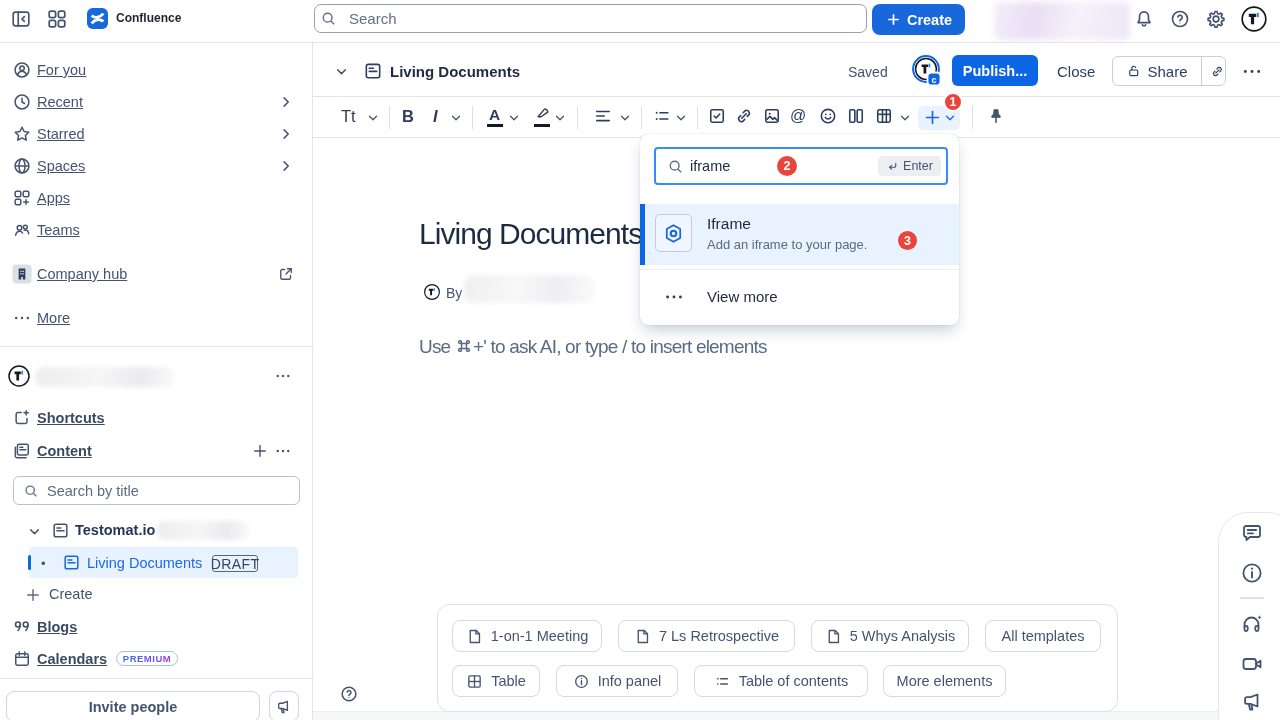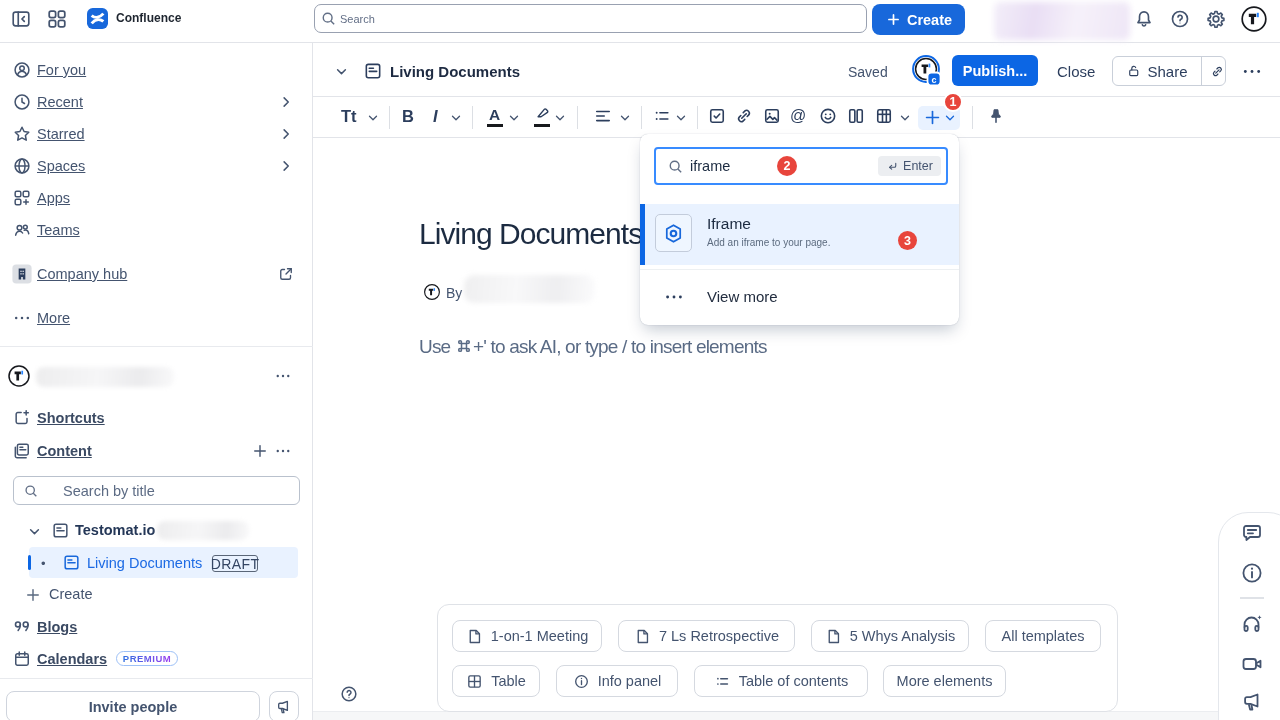--- a/index.html
+++ b/index.html
@@ -7,21 +7,21 @@
     font-family:"Liberation Sans", sans-serif; }
   .abs { position:absolute; }
   svg { display:block; }
 
   
   #topbar { left:0; top:0; width:1280px; height:43px; background:#fff;
     border-bottom:1px solid #e2e4e9; z-index:30; }
   #conflabel { left:116px; top:11px; font-size:12px; font-weight:700; color:#1e252f; }
   #gsearch { left:314px; top:4px; width:553px; height:29px; border:1px solid #99a1b1;
     border-radius:7px; display:flex; align-items:center; padding-left:5px; background:#fff; }
-  #gsearch span { color:#636f87; font-size:11px; margin-left:3px; }
+  #gsearch span { color:#636f87; font-size:15px; margin-left:12px; }
   #createbtn { left:872px; top:4px; width:93px; height:31px; background:#1868db;
     border-radius:8px; display:flex; align-items:center; justify-content:center; gap:5px;
     color:#fff; font-size:14.5px; font-weight:700; }
   #blurtop { left:994px; top:2px; width:136px; height:38px; border-radius:6px;
     background:linear-gradient(100deg,#f3eef9 0%,#e9def4 30%,#f6f1fa 60%,#eee6f6 100%);
     filter:blur(3px); }
 
   
   #sidebar { left:0; top:43px; width:313px; height:677px; background:#fff;
     border-right:1px solid #e2e4e9; z-index:5; }
@@ -276,21 +276,21 @@
         <circle cx="12" cy="12" r="1.6"></circle>
         <circle cx="19" cy="12" r="1.6"></circle>
     </svg>
   </div>
 
   <div class="abs" style="left:13px;top:433px;width:287px;height:29px;border:1px solid #b9c1cd;border-radius:6px;display:flex;align-items:center;padding-left:9px;background:#fff">
     <svg width="16" height="16" viewBox="0 0 24 24" fill="none" stroke="#626f86" stroke-width="2">
       <circle cx="10.8" cy="10.8" r="6.2"></circle>
         <line x1="15.4" y1="15.4" x2="20" y2="20"></line>
     </svg>
-    <span style="color:#5c6b84;font-size:14.5px;margin-left:24px">Search by title</span>
+    <span style="color:#5c6b84;font-size:14.5px;margin-left:8px">Search by title</span>
   </div>
 
   <div class="abs" style="left:0;top:472px;width:313px;height:32px">
     <svg class="abs" style="left:26px;top:8px" width="17" height="17" viewBox="0 0 24 24" fill="none" stroke="#44546f" stroke-width="2.1" stroke-linecap="round" stroke-linejoin="round">
         <path d="M6.5 9.5 L12 15 L17.5 9.5"></path>
       </svg>
     <svg class="abs" style="left:51px;top:6px" width="19" height="19" viewBox="0 0 24 24" fill="none" stroke="#44546f" stroke-width="1.9" stroke-linecap="round">
       <rect x="4" y="4" width="16" height="16" rx="2.4"></rect>
       <line x1="7.5" y1="8.7" x2="12.5" y2="8.7"></line>
         <line x1="7.5" y1="12.4" x2="16.5" y2="12.4"></line>
@@ -392,21 +392,21 @@
     <path d="M15.8 12.6 l1.9 -1.9 a3.35 3.35 0 0 0 -4.7 -4.7 l-1.9 1.9"></path>
   </svg>
 </div>
 <svg class="abs" style="left:1242px;top:63px;z-index:31" width="20" height="17" viewBox="0 0 24 20" fill="#2c3e5d">
   <circle cx="4" cy="10" r="1.7"></circle>
     <circle cx="12" cy="10" r="1.7"></circle>
     <circle cx="20" cy="10" r="1.7"></circle>
 </svg>
 
 <div id="toolbar" class="abs">
-  <span class="abs" style="left:28px;top:10px;font-size:16.5px;font-weight:700;color:#2c3e5d">Tt</span>
+  <span class="abs" style="left:28px;top:10px;font-size:16.5px;font-weight:400;color:#2c3e5d">Tt</span>
   <svg class="abs" style="left:53px;top:14px" width="14" height="14" viewBox="0 0 24 24" fill="none" stroke="#44546f" stroke-width="2.2" stroke-linecap="round" stroke-linejoin="round">
       <path d="M6 9 L12 15 L18 9"></path>
     </svg>
   <div class="tsep" style="left:76px"></div>
   <span class="abs" style="left:89px;top:10px;font-size:16.5px;font-weight:800;color:#2c3e5d">B</span>
   <span class="abs" style="left:120px;top:10px;font-size:16.5px;font-style:italic;font-weight:600;color:#2c3e5d">I</span>
   <svg class="abs" style="left:136px;top:14px" width="14" height="14" viewBox="0 0 24 24" fill="none" stroke="#44546f" stroke-width="2.2" stroke-linecap="round" stroke-linejoin="round">
       <path d="M6 9 L12 15 L18 9"></path>
     </svg>
   <div class="tsep" style="left:159px"></div>
@@ -594,21 +594,21 @@
     </div>
   </div>
   <div class="badge" style="left:137px;top:22px;width:20px;height:20px">2</div>
   <div id="ddiconbox">
     <svg width="23" height="23" viewBox="0 0 24 24" fill="none" stroke="#1868db" stroke-width="1.8" stroke-linejoin="round">
       <path d="M12 3.3 l7 4.1 v9.2 l-7 4.1 -7 -4.1 V7.4 z"></path>
       <circle cx="12" cy="12" r="2.9" stroke-width="2.2"></circle>
     </svg>
   </div>
   <span class="abs" style="left:67px;top:81px;font-size:15.5px;font-weight:500;color:#1c2b41">Iframe</span>
-  <span class="abs" style="left:67px;top:103px;font-size:10px;color:#5c6b7f">Add an iframe to your page.</span>
+  <span class="abs" style="left:67px;top:103px;font-size:13px;color:#5c6b7f">Add an iframe to your page.</span>
   <div class="badge" style="left:258px;top:97px;width:19px;height:19px">3</div>
   <div class="abs" style="left:0;top:134.5px;width:319px;border-top:1px solid #edf0f2"></div>
   <svg class="abs" style="left:24px;top:155px" width="20" height="16" viewBox="0 0 24 20" fill="#2c3e5d">
     <circle cx="4" cy="10" r="1.8"></circle>
       <circle cx="12" cy="10" r="1.8"></circle>
       <circle cx="20" cy="10" r="1.8"></circle>
   </svg>
   <span class="abs" style="left:67px;top:154px;font-size:15px;color:#222d3f">View more</span>
 </div>
 

